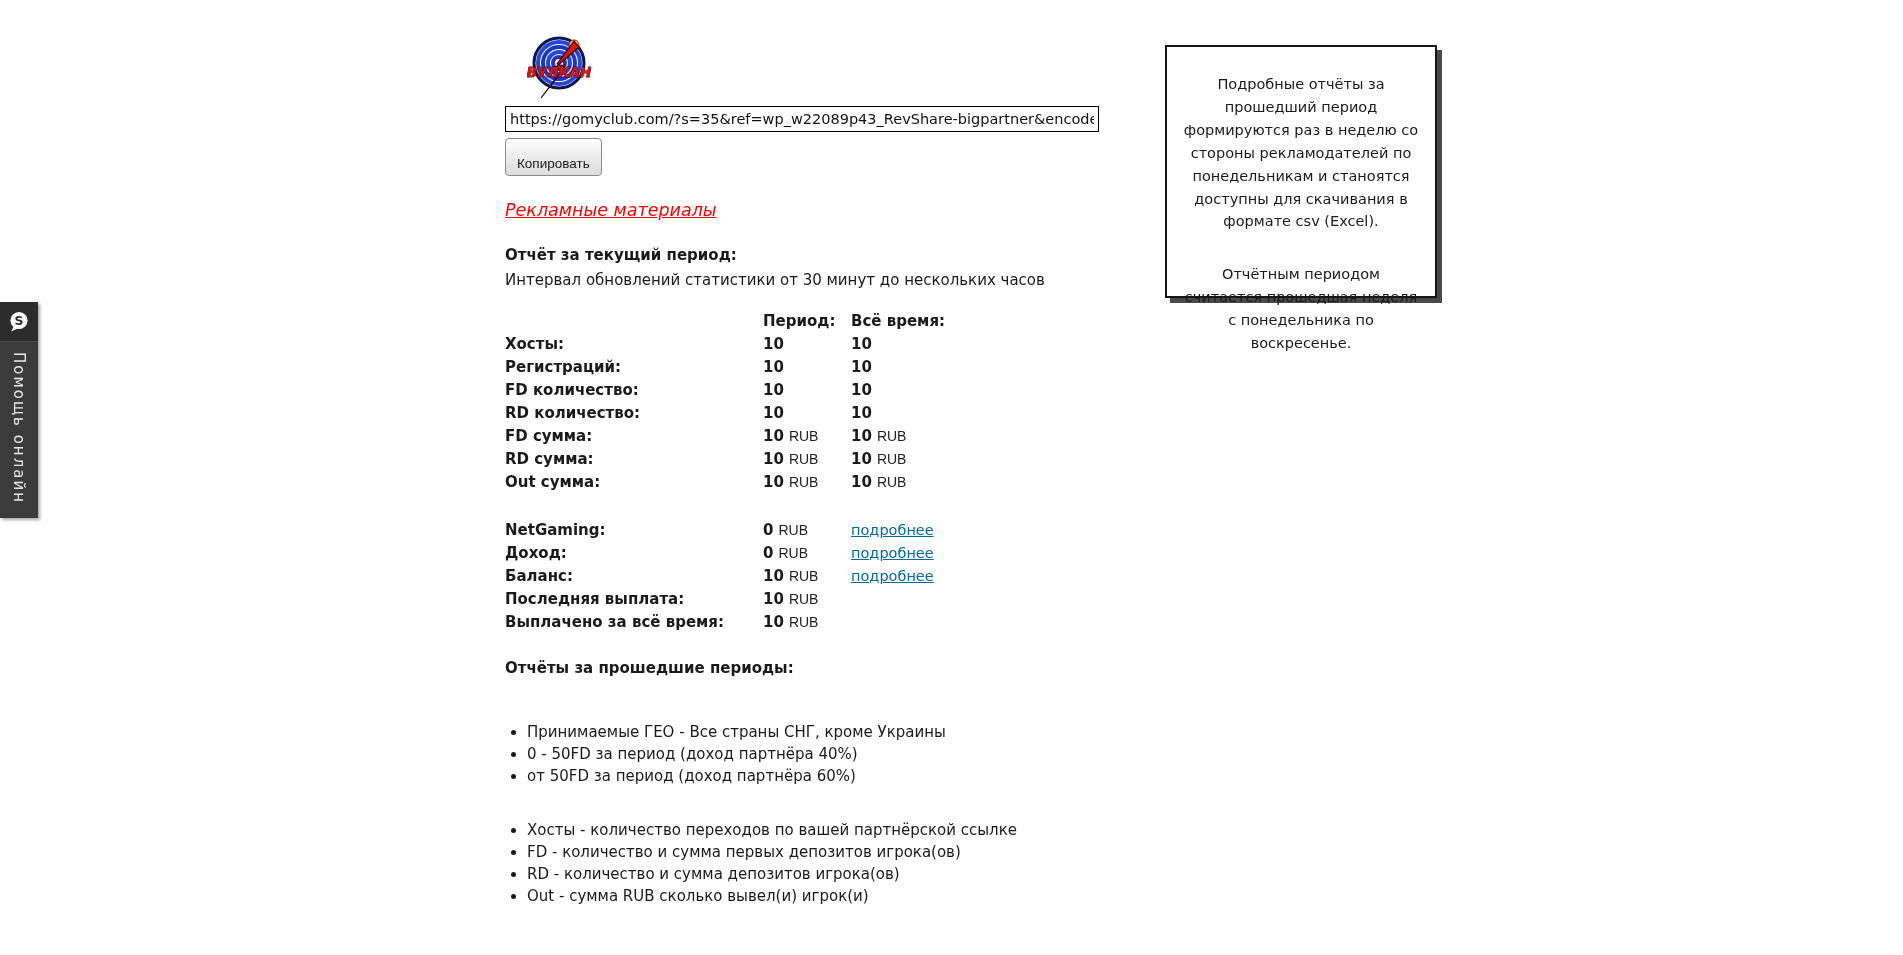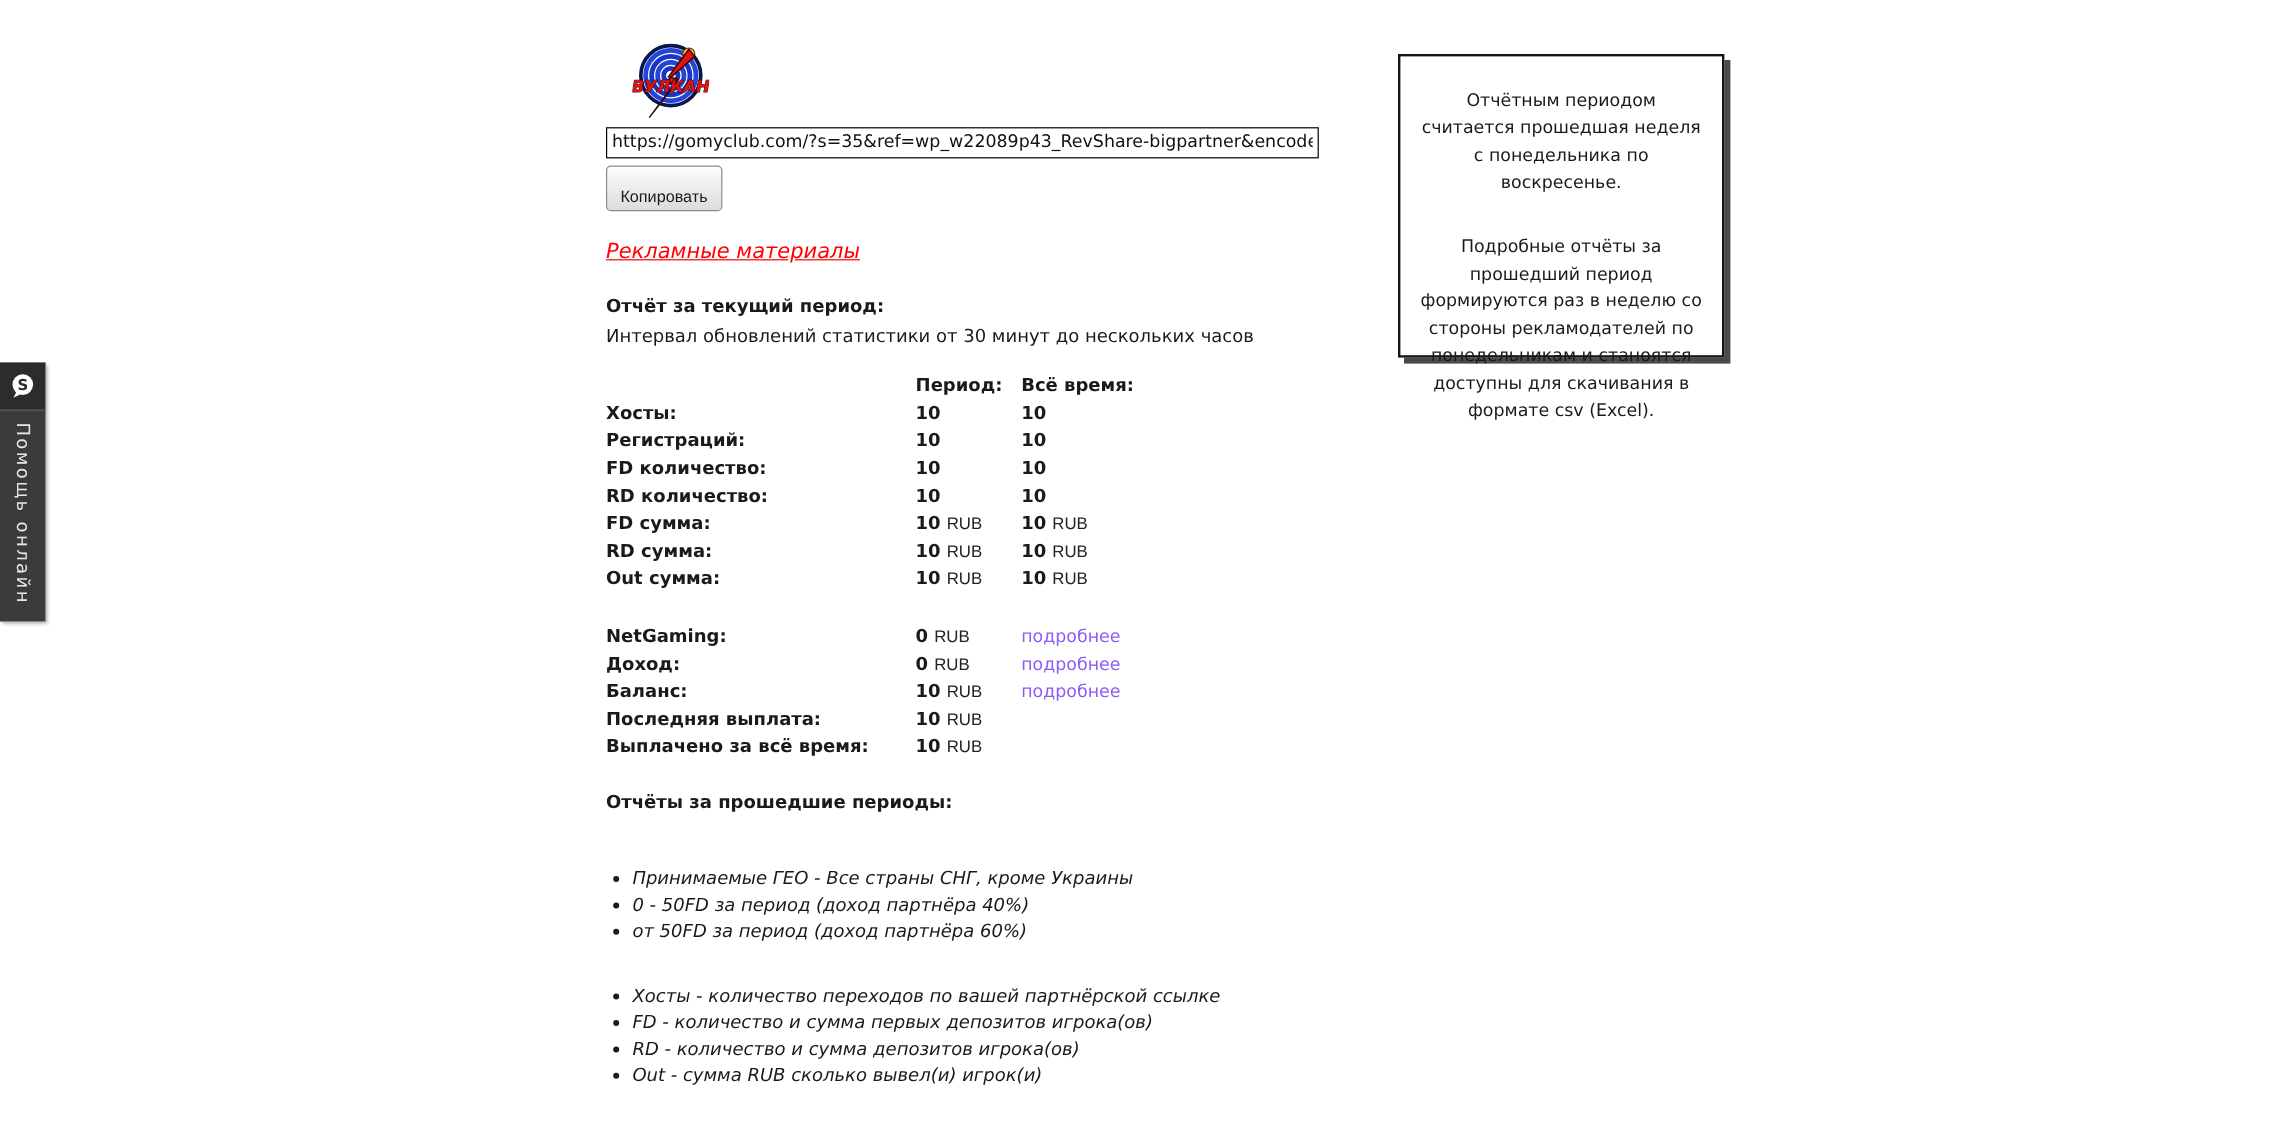--- a/index.html
+++ b/index.html
@@ -38,28 +38,28 @@
 
   .stats { margin-top:20px; }
   .stats-row { display:flex; height:23px; align-items:center; font-size:15px; }
   .c1 { width:258px; font-weight:bold; }
   .c2 { width:88px; }
   .c3 { width:140px; }
   .hdr { font-weight:bold; }
   .val { font-weight:bold; }
   .unit { font-family:"Liberation Sans", sans-serif; font-size:14px; color:#222; margin-left:5px; }
   .fin-block { margin-top:25px; }
-  .details-link { color:#8b5cf6; font-size:14.5px; cursor:pointer;text-align:right; }
+  .details-link { color:#0369a1; font-size:14.5px; text-decoration:underline; cursor:pointer;text-align:right; }
 
   .past-title { margin-top:26px; font-weight:bold; font-size:15px; }
   .past-empty { margin-top:6px; font-size:15px; }
 
   .notes-list { margin-top:46px; padding-left:22px; font-size:15px; }
   .notes-list.second { margin-top:36px; }
-  .notes-list li { margin-bottom:4px;font-style:italic; }
+  .notes-list li { margin-bottom:4px; }
 
   
   .info-box { position:absolute; left:1165px; top:45px; width:272px; height:253px;
               background:#fff; border:2px solid #161616; box-shadow:5px 5px 0 #4a4a4a;
               padding:26px 16px; text-align:center; font-size:14.5px; line-height:1.58; }
   .info-box p + p { margin-top:30px; }
 </style>
 </head>
 <body>
 
@@ -191,15 +191,15 @@
     <li>Out - сумма RUB сколько вывел(и) игрок(и)</li>
   </ul>
 
   <div>
     
   </div>
 
 </main>
 
 <div class="info-box">
+  <p>Подробные отчёты за прошедший период формируются раз в неделю со стороны рекламодателей по понедельникам и станоятся доступны для скачивания в формате csv (Excel).</p>
   <p>Отчётным периодом считается прошедшая неделя с понедельника по воскресенье.</p>
-  <p>Подробные отчёты за прошедший период формируются раз в неделю со стороны рекламодателей по понедельникам и станоятся доступны для скачивания в формате csv (Excel).</p>
 </div>
 
 </body></html>

